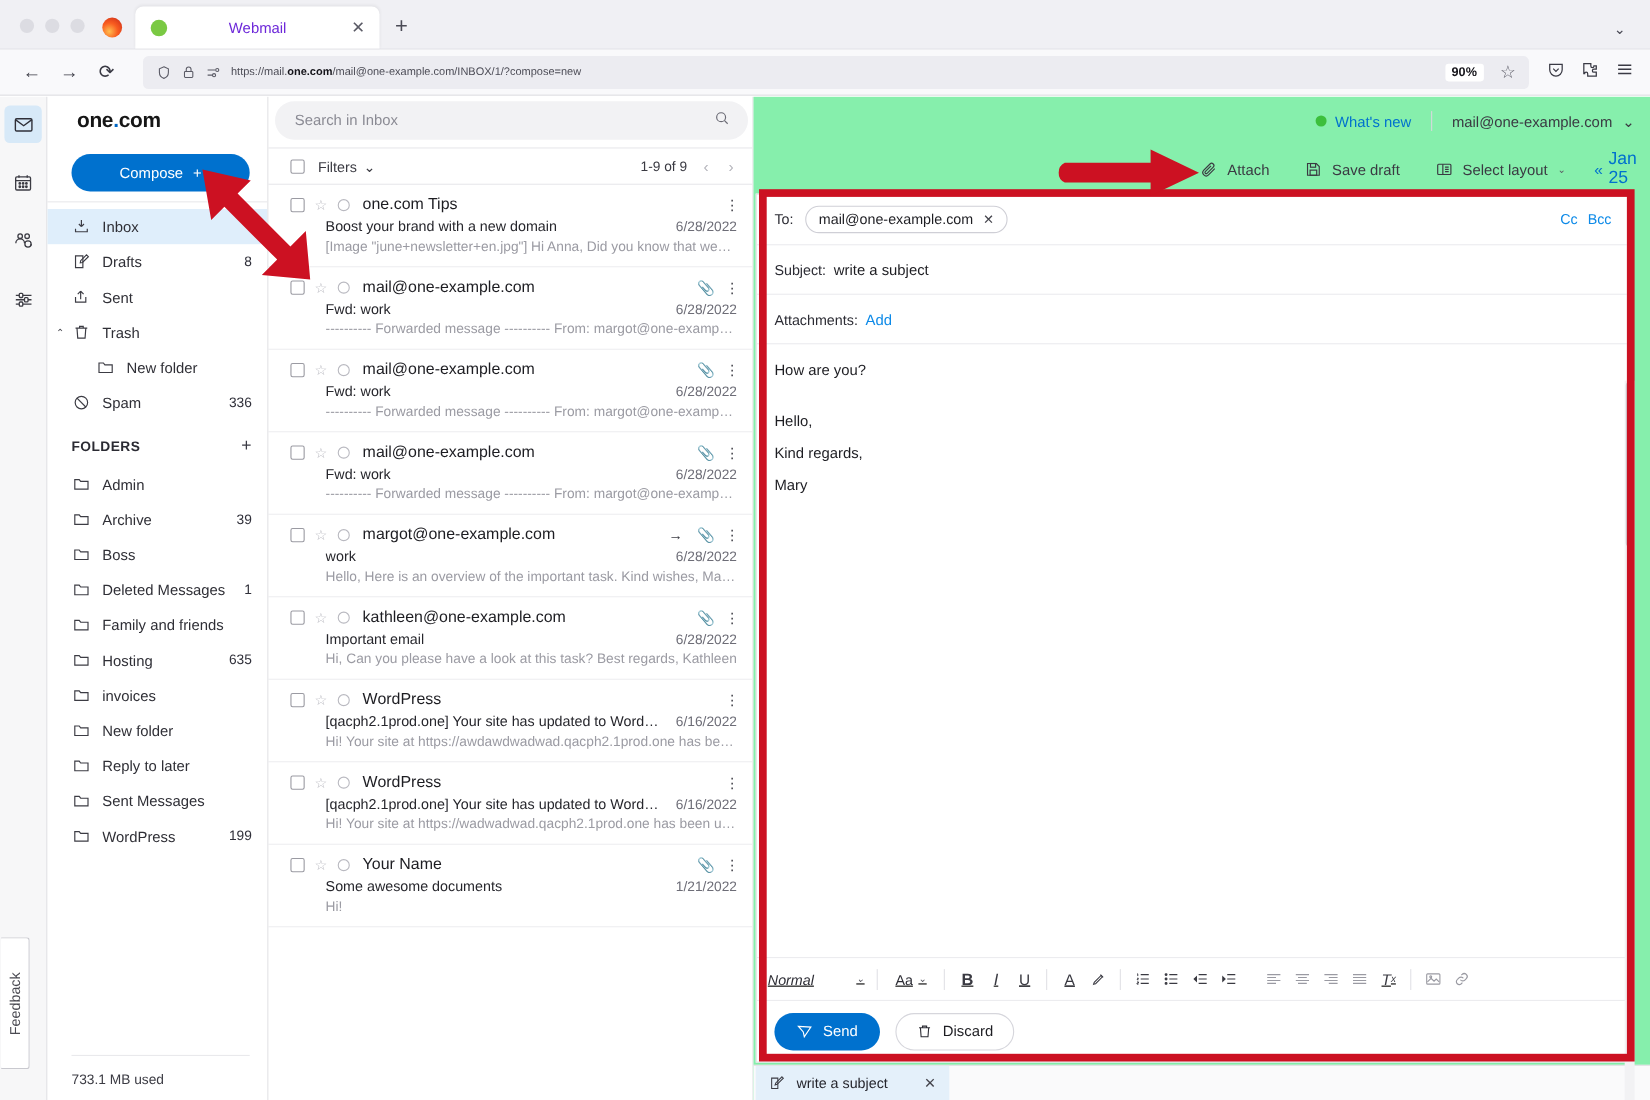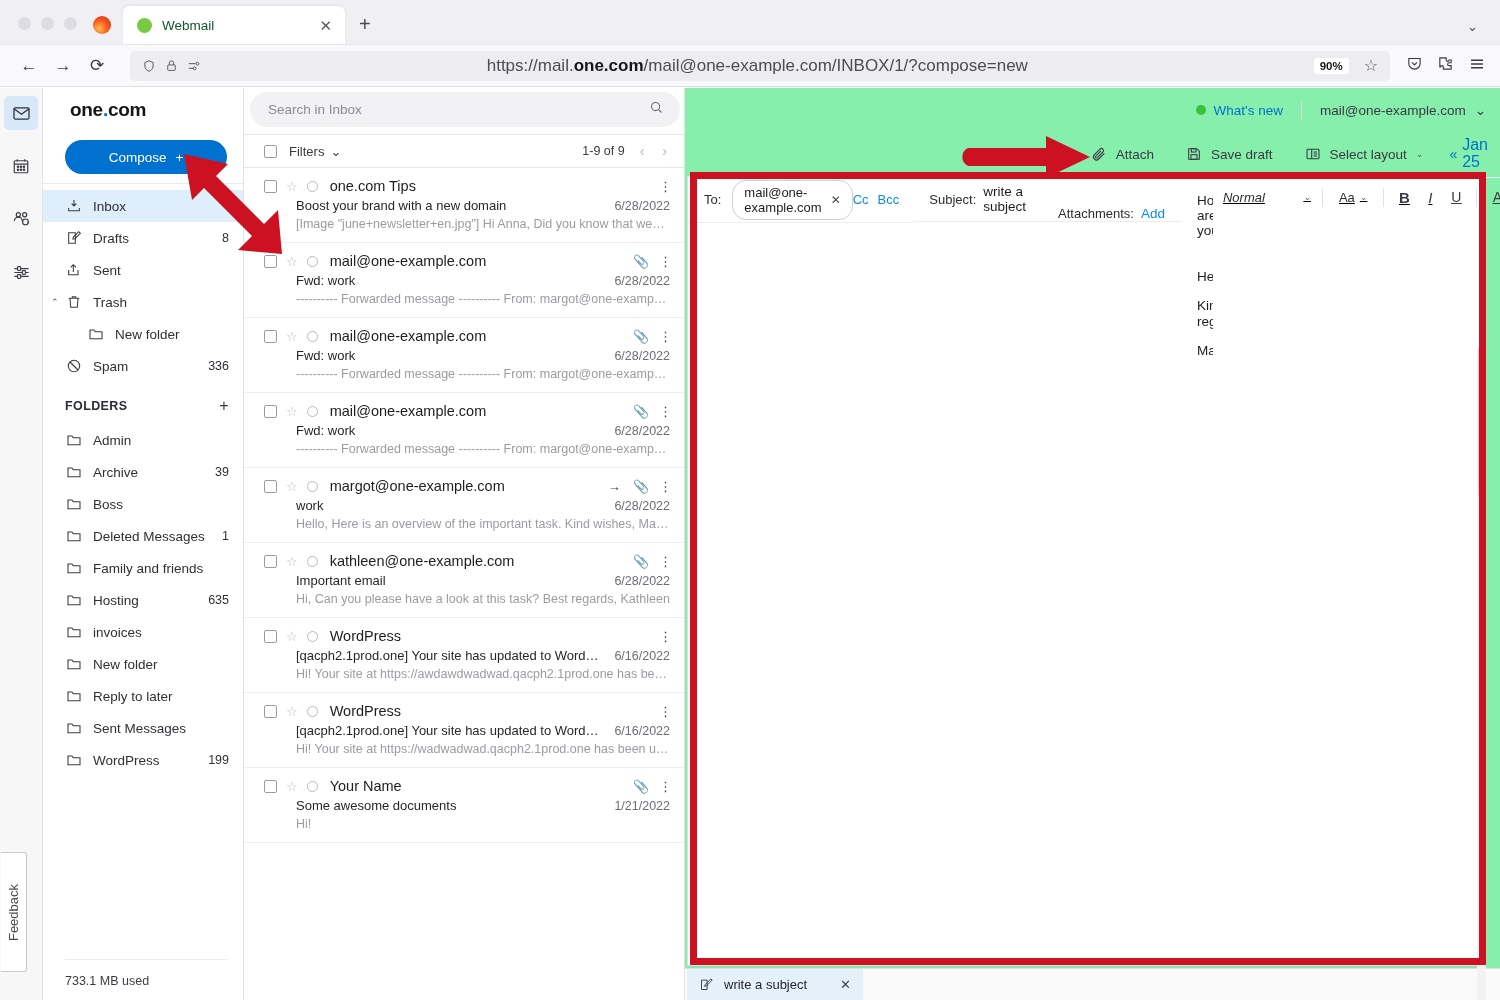--- a/index.html
+++ b/index.html
@@ -27,39 +27,39 @@
     position: relative;
   }
   .tab {
     width: 222px; height: 38px; background: #ffffff;
     border-radius: 7px 7px 0 0;
     display: flex; align-items: center; padding: 0 10px 0 14px;
     gap: 10px; position: relative; margin-bottom: 0;
     box-shadow: 0 -1px 3px rgba(0,0,0,.06);
   }
   .tab-favicon { width: 15px; height: 15px; border-radius: 50%; background: #7ac943; flex: none; }
-  .tab-title { font-size: 13.5px; color: #14532d; flex: 1; white-space: nowrap; overflow: hidden; }
+  .tab-title { font-size: 13.5px; color: #6d28d9; flex: 1; white-space: nowrap; overflow: hidden; text-align: center; }
   .tab-close { font-size: 15px; color: #5b5b66; cursor: pointer; line-height: 1; padding: 3px; }
   .new-tab { font-size: 20px; color: #4a4a55; padding: 0 0 8px 14px; font-weight: 300; }
   .chev-down-chrome { position: absolute; right: 22px; bottom: 10px; color: #4a4a55; font-size: 13px; }
 
   .browser-nav {
     height: 42px; background: #f9f9fb;
     display: flex; align-items: center; padding: 0 14px;
     border-bottom: 1px solid #dedee3;
   }
   .nav-btn { width: 30px; height: 30px; display: flex; align-items: center; justify-content: center;
              color: #3a3a44; font-size: 17px; margin-right: 4px; }
   .urlbar {
     flex: 1; height: 30px; background: #ececf1; border-radius: 5px;
     display: flex; align-items: center; padding: 0 6px 0 12px; margin: 0 10px 0 14px;
     gap: 9px;
   }
   .url-icon { color: #5b5b66; display: flex; align-items: center; }
-  .url-text { flex: 1; font-size: 17px; color: #4c4c56; white-space: nowrap; overflow: hidden; text-align: center; }
+  .url-text { flex: 1; font-size: 10px; color: #4c4c56; white-space: nowrap; overflow: hidden; }
   .url-text b { color: #15141a; font-weight: 700; }
   .zoom-badge { background: #fff; border-radius: 3px; font-size: 11.5px; padding: 2px 6px; color: #15141a; font-weight: 600; }
   .star-btn { color: #5b5b66; font-size: 16px; padding: 0 6px; }
   .nav-right { display: flex; align-items: center; gap: 14px; padding-left: 6px; color: #3a3a44; }
 
   
   .shell { position: absolute; top: 88px; left: 0; right: 0; bottom: 0; display: flex; background: #fff; }
 
   
   .rail { width: 43px; background: #f7f7f8; border-right: 1px solid #e3e3e6;
@@ -143,34 +143,34 @@
   .action-row { height: 44px; display: flex; align-items: center; justify-content: flex-end; gap: 0; padding-right: 12px; }
   .act { display: flex; align-items: center; gap: 9px; font-size: 13.5px; color: #3a3a42; padding: 0 16px; cursor: pointer; }
   .collapse { display: flex; align-items: center; gap: 7px; padding-left: 10px; }
   .collapse .cc { color: #0071ce; font-size: 14px; letter-spacing: -2px; }
   .datebox { color: #0071ce; font-size: 16px; line-height: 1.05; text-align: left; }
 
   
   .compose-outer { flex: 1; position: relative; margin: 0 14px 0 0; }
   .compose {
     position: absolute; left: 2px; top: 0; right: 6px; bottom: 34px;
-    border: 1px solid #e0e0e4; background: #fff; display: flex; flex-direction: row;
+    border: 1px solid #e0e0e4; background: #fff; display: flex; flex-direction: column;
     box-shadow: 0 1px 2px rgba(0,0,0,.05);
   }
   .row-to { height: 46px; display: flex; align-items: center; padding: 0 14px 0 16px; border-bottom: 1px solid #ececef; }
   .lbl-sm { font-size: 13px; color: #2c2c34; }
   .chip {
     display: inline-flex; align-items: center; gap: 9px; border: 1px solid #cfcfd6;
     border-radius: 14px; padding: 4px 11px; font-size: 13px; color: #1d1d22; margin-left: 11px;
   }
   .chip .x { color: #44444c; font-size: 12px; cursor: pointer; }
   .ccbcc { margin-left: auto; display: flex; gap: 9px; font-size: 13px; color: #0d8ae8; }
   .row-subject { height: 45px; display: flex; align-items: center; padding: 0 16px; border-bottom: 1px solid #ececef; gap: 7px; }
   .subject-val { font-size: 13.5px; color: #1d1d22; }
-  .row-attach { height: 45px; display: flex; align-items: flex-end; padding: 0 16px; border-bottom: 1px solid #ececef; gap: 7px; }
+  .row-attach { height: 45px; display: flex; align-items: center; padding: 0 16px; border-bottom: 1px solid #ececef; gap: 7px; }
   .add-link { font-size: 13.5px; color: #0d8ae8; cursor: pointer; }
   .body-area { flex: 1; padding: 16px 16px 0; overflow: hidden; }
   .body-line { font-size: 13.5px; color: #1d1d22; line-height: 1.12; margin-bottom: 14px; }
   .body-line.gap { margin-bottom: 31px; }
 
   .editor-bar {
     height: 39px; border-top: 1px solid #ececef; display: flex; align-items: center;
     padding: 0 10px; gap: 0; text-decoration: underline;
   }
   .sel-normal {
@@ -819,20 +819,34 @@
                 </svg>
             </span>
             <span class="tbtn">
               <svg width="16" height="16" viewBox="0 0 24 24" stroke="#9a9aa2" stroke-width="1.6" fill="none">
                   <path d="M10 13a4 4 0 006 .5l2-2a4 4 0 10-5.7-5.7l-1 1"></path>
                   <path d="M14 11a4 4 0 00-6-.5l-2 2A4 4 0 1011.7 18l1-1"></path>
                 </svg>
             </span>
           </div>
 
+          <div class="send-bar">
+            <button class="btn-send">
+              <svg width="15" height="15" viewBox="0 0 24 24" fill="none" stroke="#fff" stroke-width="1.7">
+                  <path d="M3 5l18 1-9.5 14L10 13 3 5z"></path>
+                </svg>
+              <span>Send</span>
+            </button>
+            <button class="btn-discard">
+              <svg width="15" height="15" viewBox="0 0 24 24" fill="none" stroke="#2c2c34" stroke-width="1.6">
+                  <path d="M4 7h16M9 7V4.5h6V7M6 7l1 13h10l1-13"></path>
+                </svg>
+              <span>Discard</span>
+            </button>
+          </div>
         </div>
 
         <div class="scroll-thumb">
             <i></i>
           </div>
       </div>
 
       <div class="draft-bar">
         <div class="draft-tab">
           <svg width="15" height="15" viewBox="0 0 24 24" fill="none" stroke="#3a3a42" stroke-width="1.5">

